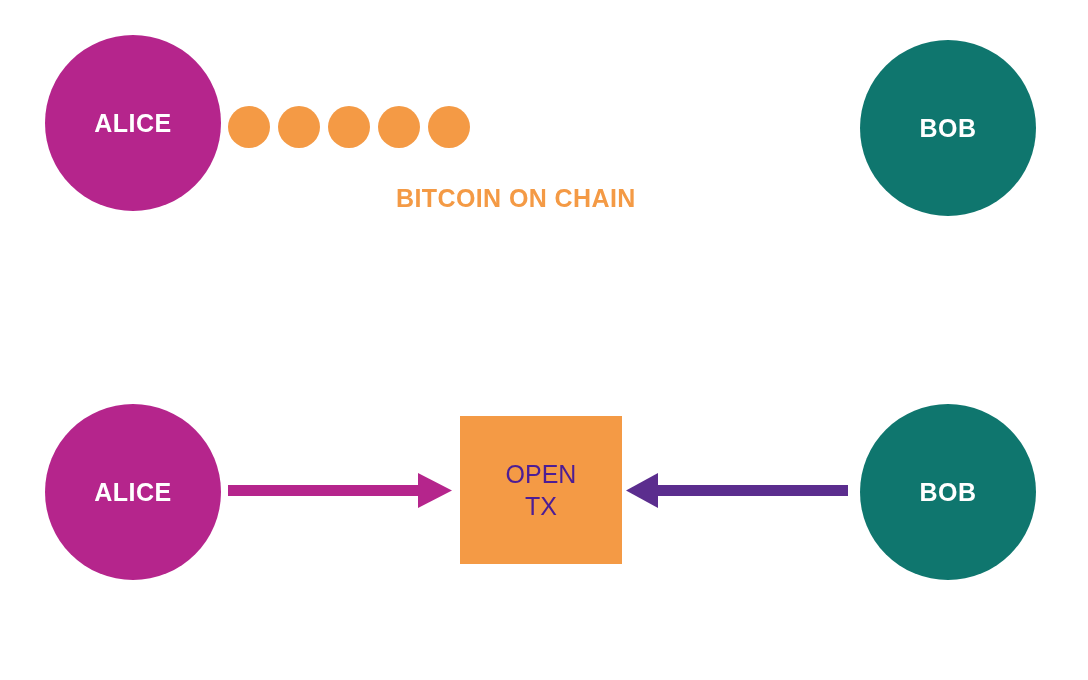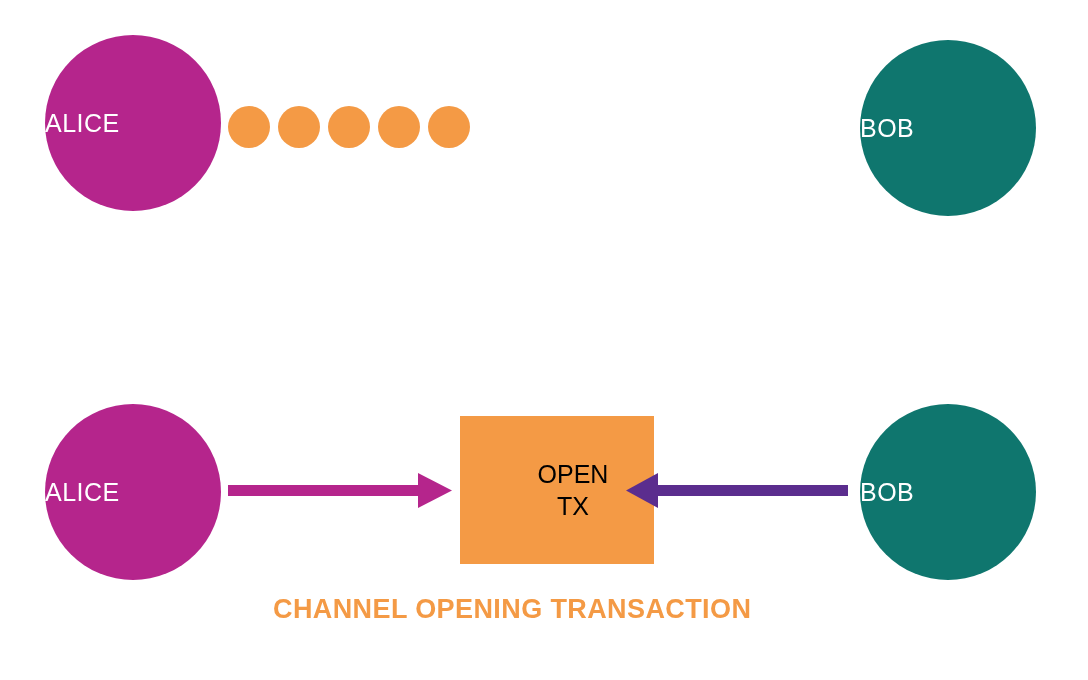--- a/index.html
+++ b/index.html
@@ -19,23 +19,23 @@
     background: #ffffff;
     overflow: hidden;
   }
 
   
   .node {
     position: absolute;
     border-radius: 50%;
     display: flex;
     align-items: center;
-    justify-content: flex-start;
+    justify-content: center;
     color: #ffffff;
-    font-weight: normal;
+    font-weight: bold;
     letter-spacing: 0.5px;
     user-select: none;
   }
   .node-alice { background: #B5258C; }
   .node-bob   { background: #0f766e; }
 
   #alice-top {
     left: 45px;  top: 35px;  width: 176px; height: 176px;
     font-size: 25px;
   }
@@ -92,25 +92,24 @@
     position: absolute;
     left: 460px;
     top: 416px;
     width: 162px;
     height: 148px;
     background: #F49A45;
     display: flex;
     flex-direction: column;
     align-items: center;
     justify-content: center;
-    color: #000000;
+    color: #4c1d95;
     font-size: 25px;
     line-height: 1.28;
     user-select: none;
-    padding-left: 32px;
   }
 
   
   .arrow-svg {
     position: absolute;
     overflow: visible;
   }
   #arrow-alice-to-tx { left: 228px; top: 466px; }
   #arrow-bob-to-tx   { left: 626px; top: 466px; }
 </style>
@@ -128,20 +127,21 @@
     <div class="coin"></div>
     <div class="coin"></div>
     <div class="coin"></div>
     <div class="coin"></div>
   </div>
 
   <div class="node node-bob" id="bob-top">
     <span>BOB</span>
   </div>
 
+  <div class="caption" id="caption-onchain">BITCOIN ON CHAIN</div>
 
   <div class="node node-alice" id="alice-bottom">
     <span>ALICE</span>
   </div>
 
   <svg class="arrow-svg" id="arrow-alice-to-tx" width="224" height="50" viewBox="0 0 224 50">
     <rect x="0" y="19" width="196" height="11" fill="#B5258C"></rect>
     <polygon points="190,7 224,24.5 190,42" fill="#B5258C"></polygon>
   </svg>
 
@@ -152,15 +152,14 @@
 
   <svg class="arrow-svg" id="arrow-bob-to-tx" width="222" height="50" viewBox="0 0 222 50">
     <rect x="26" y="19" width="196" height="11" fill="#5B2D8E"></rect>
     <polygon points="32,7 0,24.5 32,42" fill="#5B2D8E"></polygon>
   </svg>
 
   <div class="node node-bob" id="bob-bottom">
     <span>BOB</span>
   </div>
 
-  <div class="caption" id="caption-channel">CHANNEL OPENING TRANSACTION</div>
 
 </div>
 
 </body></html>

